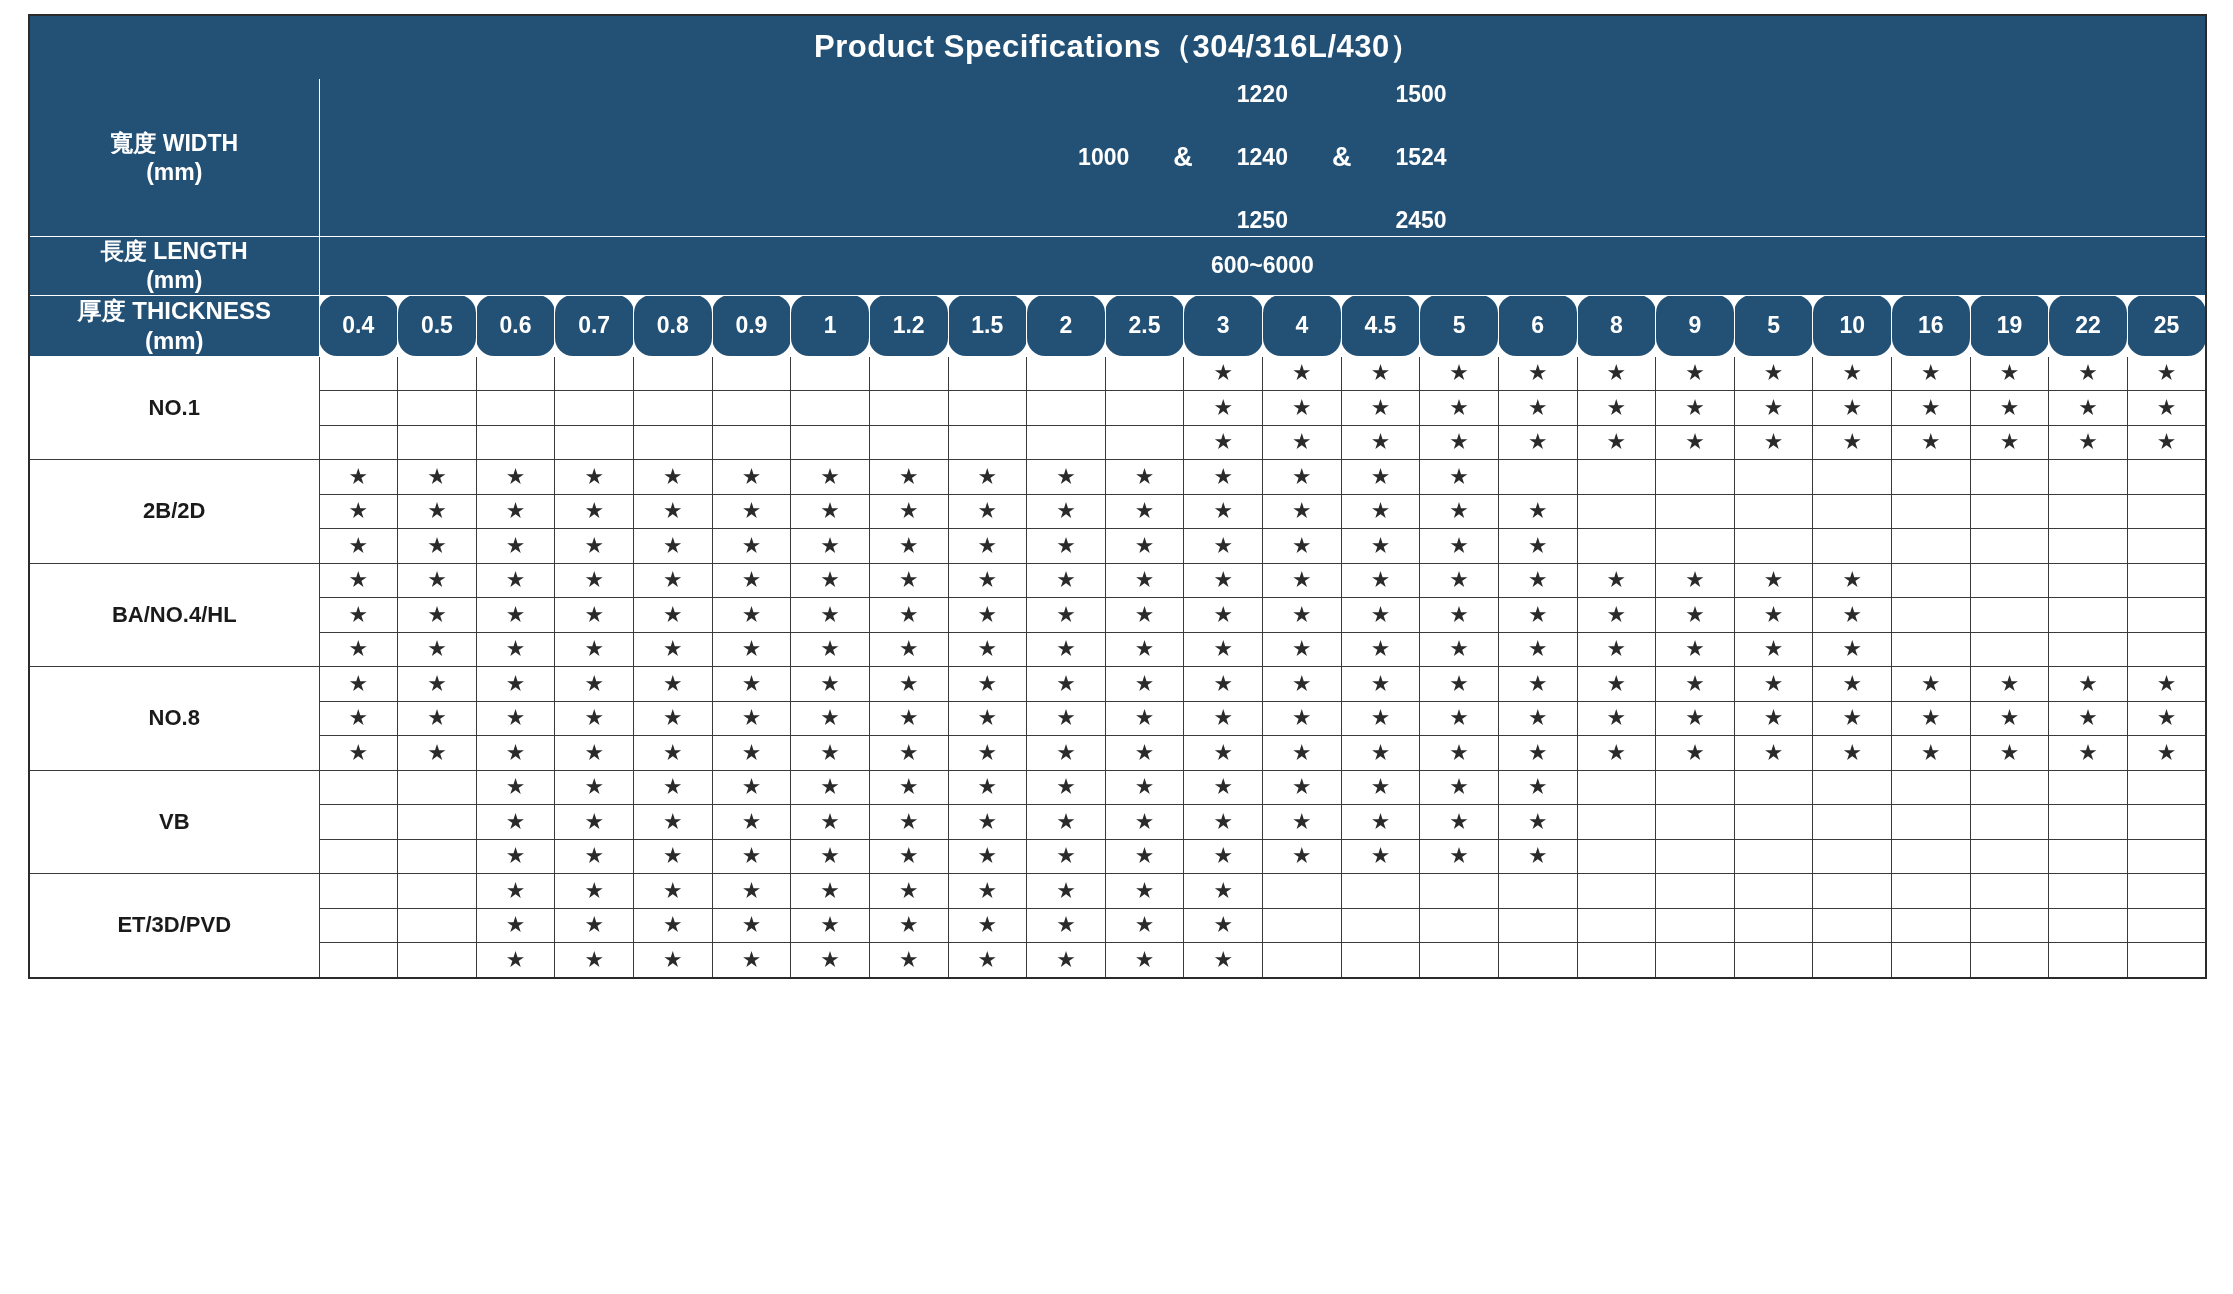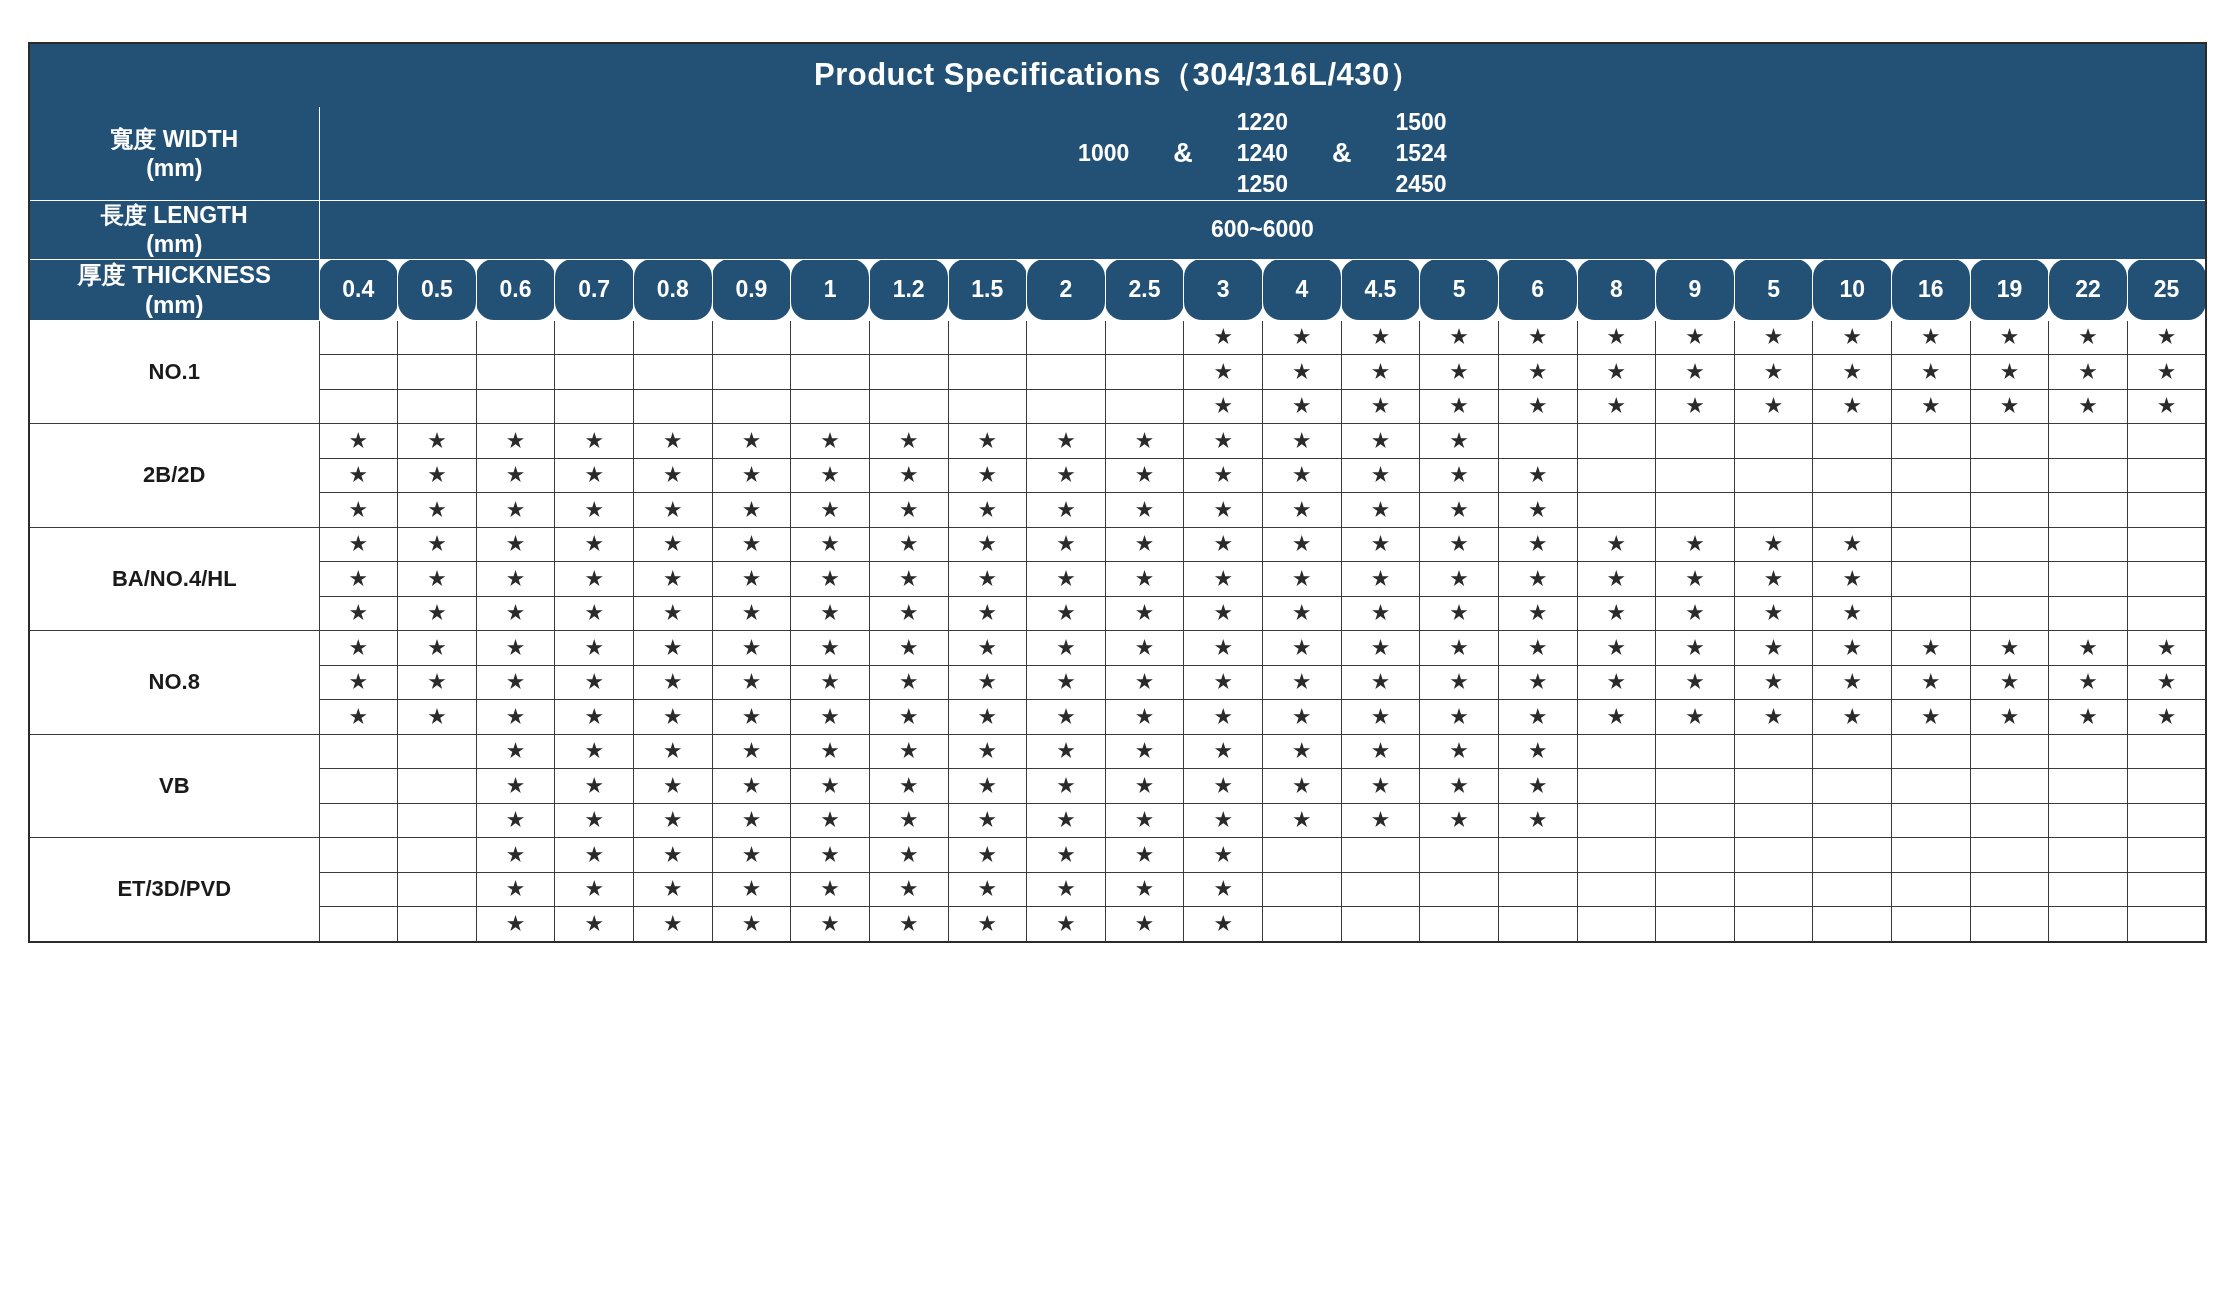--- a/index.html
+++ b/index.html
@@ -19,21 +19,20 @@
     width: 2233px;
     height: 1294px;
     box-sizing: border-box;
     padding: 14px 28px 18px 28px;
   }
   table.spec {
     border-collapse: collapse;
     table-layout: fixed;
     width: 2177px;
     border: 2px solid #2b2b2b;
-    margin-top: 28px;
   }
   table.spec td, table.spec th {
     border: 1px solid #3a3a3a;
     padding: 0;
     text-align: center;
     vertical-align: middle;
     font-weight: bold;
     color: #1a1a1a;
     background: #ffffff;
   }
@@ -70,20 +69,21 @@
     gap: 44px;
     height: 100%;
     font-size: 23px;
     line-height: 1.35;
   }
   .width-group {
     display: flex;
     flex-direction: column;
     align-items: center;
     justify-content: center;
+    gap: 32px;
   }
   .amp {
     font-size: 27px;
     font-weight: bold;
     align-self: center;
   }
   .thickness-label {
     font-size: 24px;
     line-height: 1.25;
     padding: 4px 2px;

